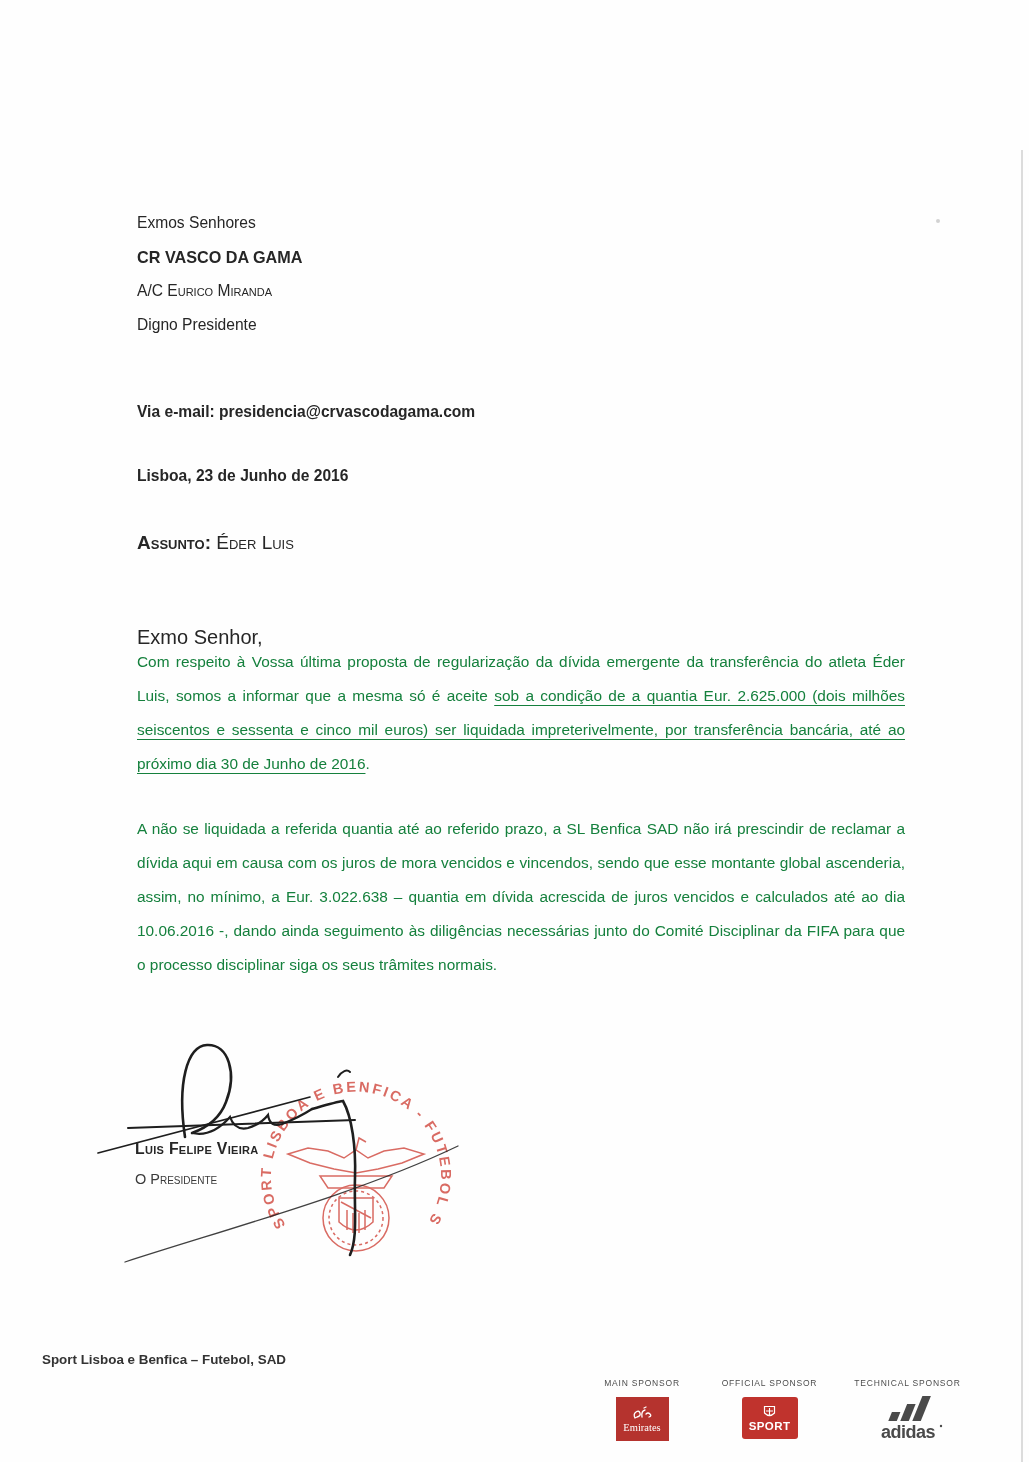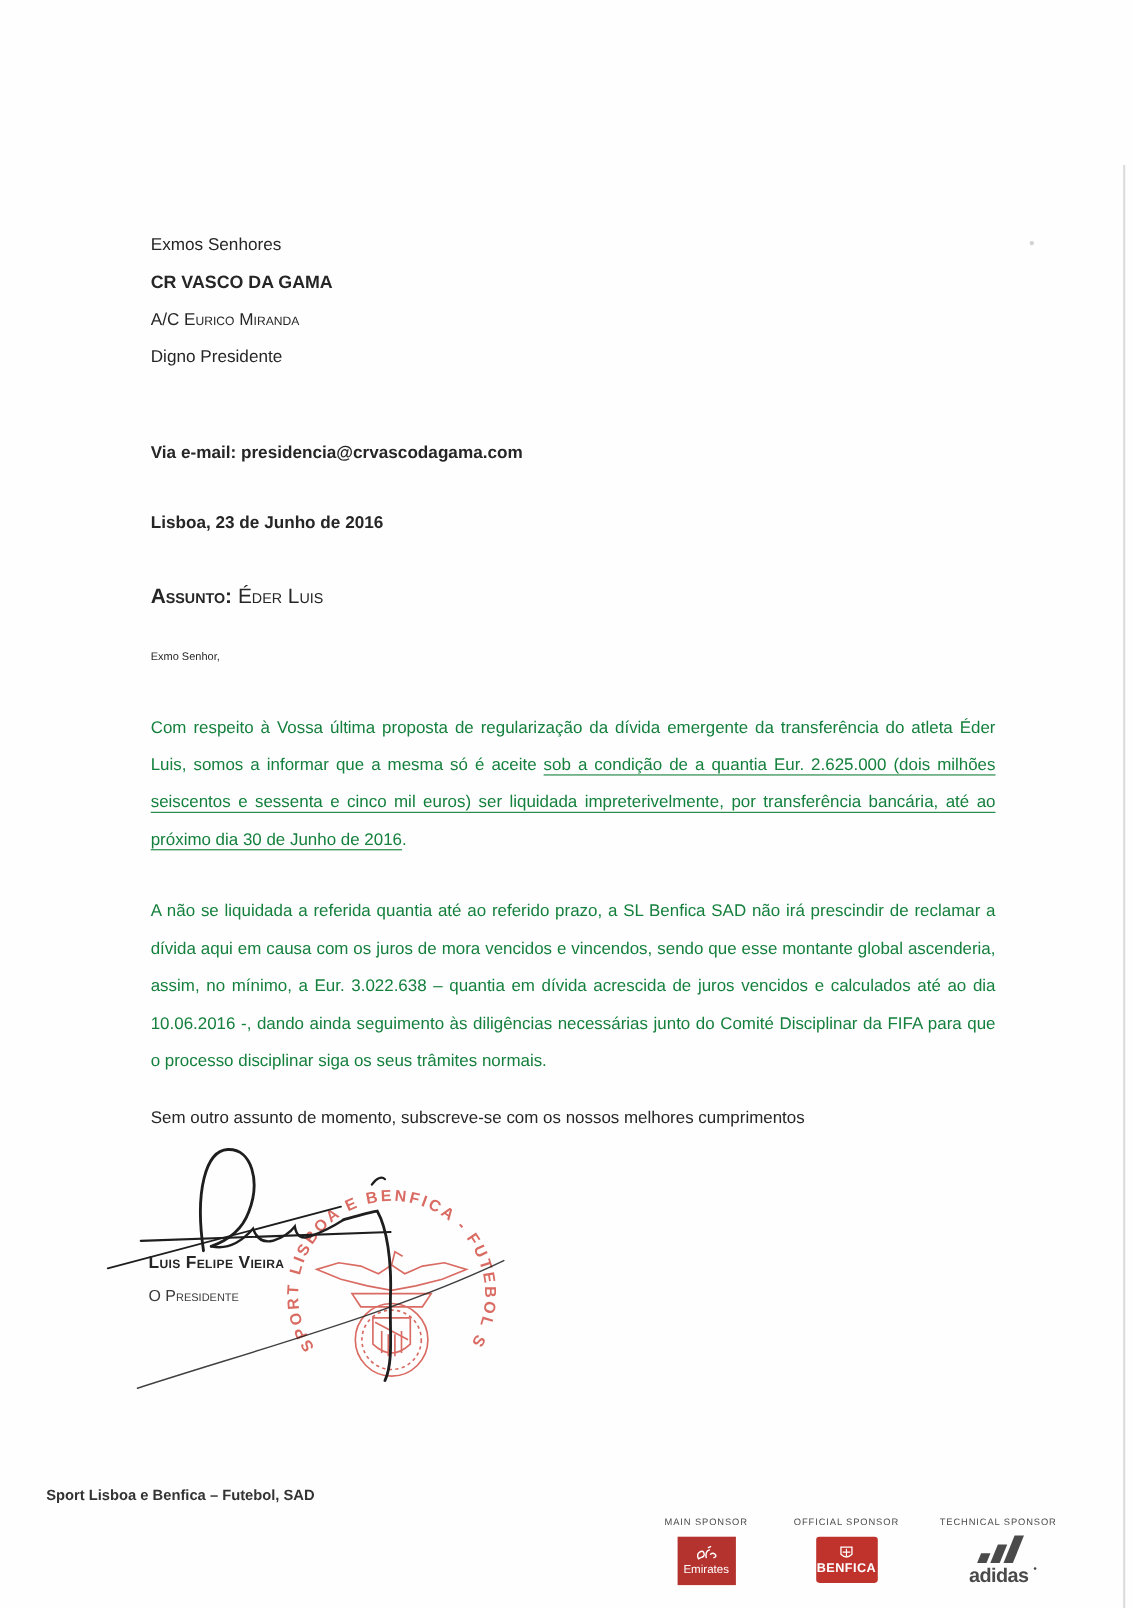--- a/index.html
+++ b/index.html
@@ -17,21 +17,21 @@
   .brand .b2{color:#d9cfc8;font-weight:normal;margin-left:4px;}
   
   .abs{position:absolute;left:137px;}
   .recipient{top:206px;line-height:34px;font-size:15.6px;}
   .recipient .r2{font-weight:bold;font-size:16.2px;}
   .sc{font-variant:small-caps;}
   .via{top:403px;font-weight:bold;font-size:15.6px;}
   .date{top:467px;font-weight:bold;font-size:15.6px;}
   .subject{top:532px;font-size:19px;}
   .subject .lbl{font-weight:bold;}
-  .salut{top:592px;font-size:10px;}
+  .salut{top:626px;font-size:20px;}
   .para{width:768px;font-size:15.4px;line-height:34px;text-align:justify;color:#15803d;}
   .p1{top:645px;}
   .p2{top:812px;}
   .closing{top:1008px;font-size:15.4px;width:780px;}
   .u{text-decoration:underline;text-underline-offset:4px;text-decoration-thickness:1.2px;}
   .signblock{position:absolute;left:135px;top:1140px;}
   .signname{font-weight:bold;font-size:15.8px;font-variant:small-caps;letter-spacing:.3px;}
   .signtitle{margin-top:13px;font-size:14.5px;font-variant:small-caps;color:#3a3a3a;}
   .inkzone{position:absolute;left:60px;top:1025px;width:480px;height:260px;}
   
@@ -39,21 +39,21 @@
           color:#3f3f3f;white-space:pre;}
   .footer .co{font-weight:bold;font-size:13.4px;color:#333;}
   .sponsor{position:absolute;text-align:center;}
   .sp-label{font-size:8.5px;letter-spacing:.8px;color:#4c4c4c;text-align:center;}
   .sp1{left:594px;top:1378px;width:96px;}
   .sp2{left:717px;top:1378px;width:105px;}
   .sp3{left:850px;top:1378px;width:115px;}
   .redbox{margin:9px auto 0;background:#b5332e;color:#fff;display:flex;flex-direction:column;
           align-items:center;justify-content:center;}
   .emiratesbox{width:53px;height:44px;}
-  .emiratesbox .wordmark{font-family:Liberation Sans, sans-serif;font-size:10.5px;margin-top:1px;}
+  .emiratesbox .wordmark{font-family:Liberation Serif, serif;font-size:10.5px;margin-top:1px;}
   .sagresbox{width:56px;height:42px;border-radius:3px;background:#c0332d;}
   .sagresbox .wordmark{font-weight:bold;font-size:11.5px;letter-spacing:.4px;margin-top:1px;}
   
   .scanline{position:absolute;left:1021px;top:150px;width:2px;height:1312px;background:#dcdcdc;}
   .scandot{position:absolute;left:936px;top:219px;width:4px;height:4px;border-radius:50%;background:#d2d2d2;}
 </style>
 </head>
 <body>
 
 <div class="page">
@@ -74,21 +74,20 @@
   </div>
 
   <div class="abs salut">Exmo Senhor,</div>
 
   <div class="abs para p1">
     <span>Com respeito à Vossa última proposta de regularização da dívida emergente da transferência do atleta Éder Luis, somos a informar que a mesma só é aceite </span><span class="u">sob a condição de a quantia Eur. 2.625.000 (dois milhões seiscentos e sessenta e cinco mil euros) ser liquidada impreterivelmente, por transferência bancária, até ao próximo dia 30 de Junho de 2016</span><span>.</span>
   </div>
 
   <div class="abs para p2">A não se liquidada a referida quantia até ao referido prazo, a SL Benfica SAD não irá prescindir de reclamar a dívida aqui em causa com os juros de mora vencidos e vincendos, sendo que esse montante global ascenderia, assim, no mínimo, a Eur. 3.022.638 – quantia em dívida acrescida de juros vencidos e calculados até ao dia 10.06.2016 -, dando ainda seguimento às diligências necessárias junto do Comité Disciplinar da FIFA para que o processo disciplinar siga os seus trâmites normais.</div>
 
-  <div class="abs closing">Sem outro assunto de momento, subscreve-se com os nossos melhores cumprimentos</div>
 
   <svg class="inkzone" viewBox="0 0 480 260">
 
     <g opacity="0.88">
       <defs>
         <path id="stampArc" d="M 226 200 A 85 85 0 1 1 366 200" fill="none"></path>
       </defs>
       <text font-family="Liberation Sans, sans-serif" font-size="14.5" font-weight="bold" fill="#d4574e" letter-spacing="2.4">
         <textPath href="#stampArc" startOffset="0">SPORT LISBOA E BENFICA - FUTEBOL SAD</textPath>
       </text>
@@ -148,21 +147,21 @@
     </div>
   </div>
 
   <div class="sponsor sp2">
     <div class="sp-label">OFFICIAL SPONSOR</div>
     <div class="redbox sagresbox">
       <svg width="13" height="14" viewBox="0 0 13 14">
         <path d="M1.5 1.5 L11.5 1.5 L11.5 8 Q6.5 13 1.5 8 Z" fill="none" stroke="#ffffff" stroke-width="1.2"></path>
         <path d="M6.5 3 L6.5 10 M3 6 L10 6" stroke="#ffffff" stroke-width="1.1"></path>
       </svg>
-      <div class="wordmark">BENFICA</div>
+      <div class="wordmark">SPORT</div>
     </div>
   </div>
 
   <div class="sponsor sp3">
     <div class="sp-label">TECHNICAL SPONSOR</div>
     <svg width="92" height="52" viewBox="0 0 92 52" style="margin-top:4px">
       <g transform="skewX(-22)" fill="#4a4a4a">
         <rect x="38" y="20" width="8.5" height="9"></rect>
         <rect x="50" y="12" width="8.5" height="17"></rect>
         <rect x="62" y="4" width="8.5" height="25"></rect>

